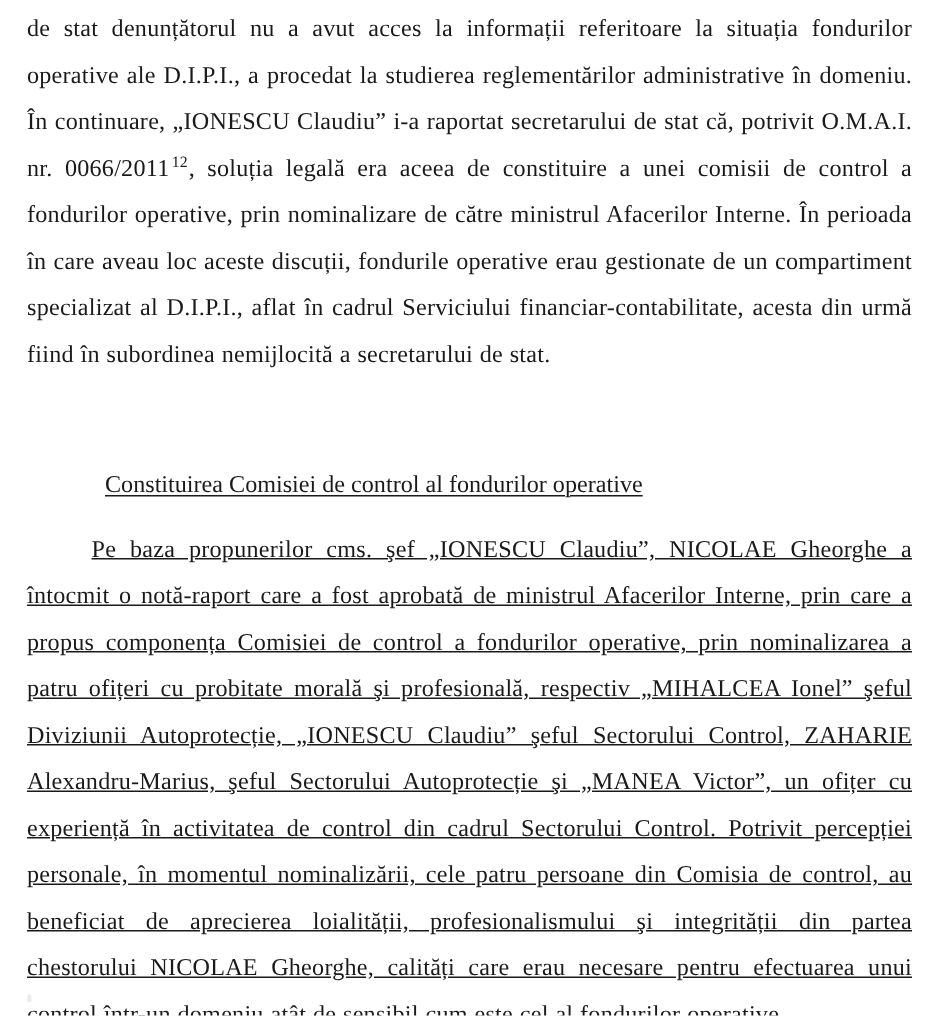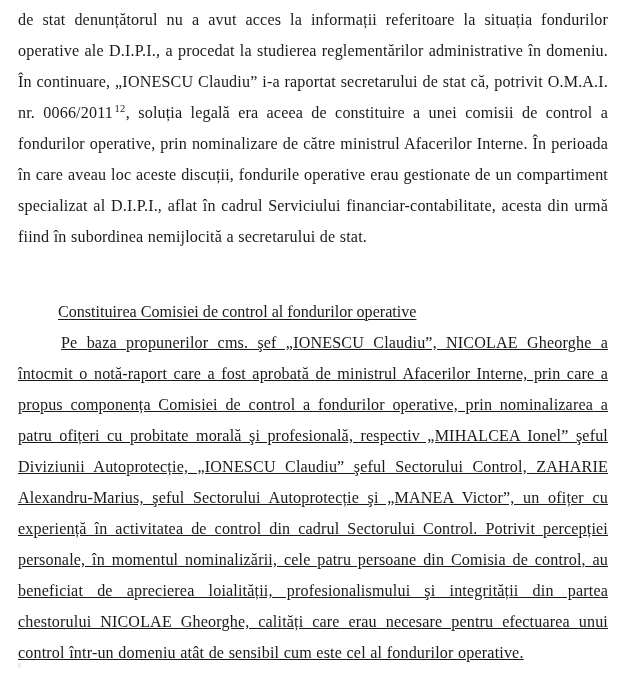--- a/index.html
+++ b/index.html
@@ -38,21 +38,21 @@
   }
   .para-indent {
     text-indent: 43px;
     text-decoration: underline;
   }
   .section-gap {
     height: 44px;
   }
   .heading-wrap {
     padding-left: 40px;
-    margin: 0;
+    margin: 12px;
   }
   .heading {
     font-size: 16.1px;
     line-height: 31px;
     text-decoration: underline;
     text-underline-offset: 2px;
     text-decoration-thickness: 1px;
     white-space: nowrap;
     display: inline;
   }

